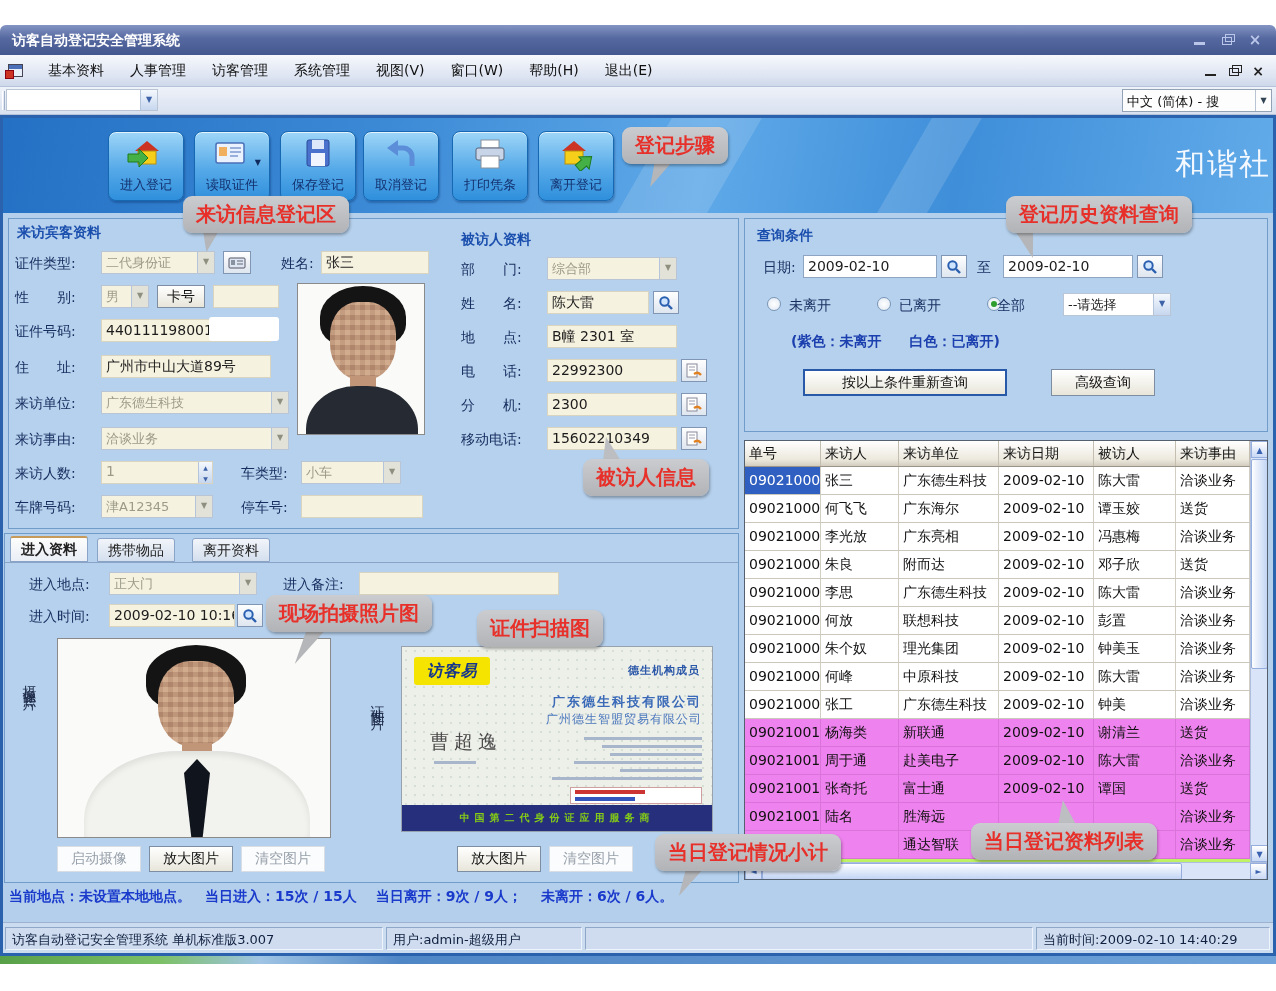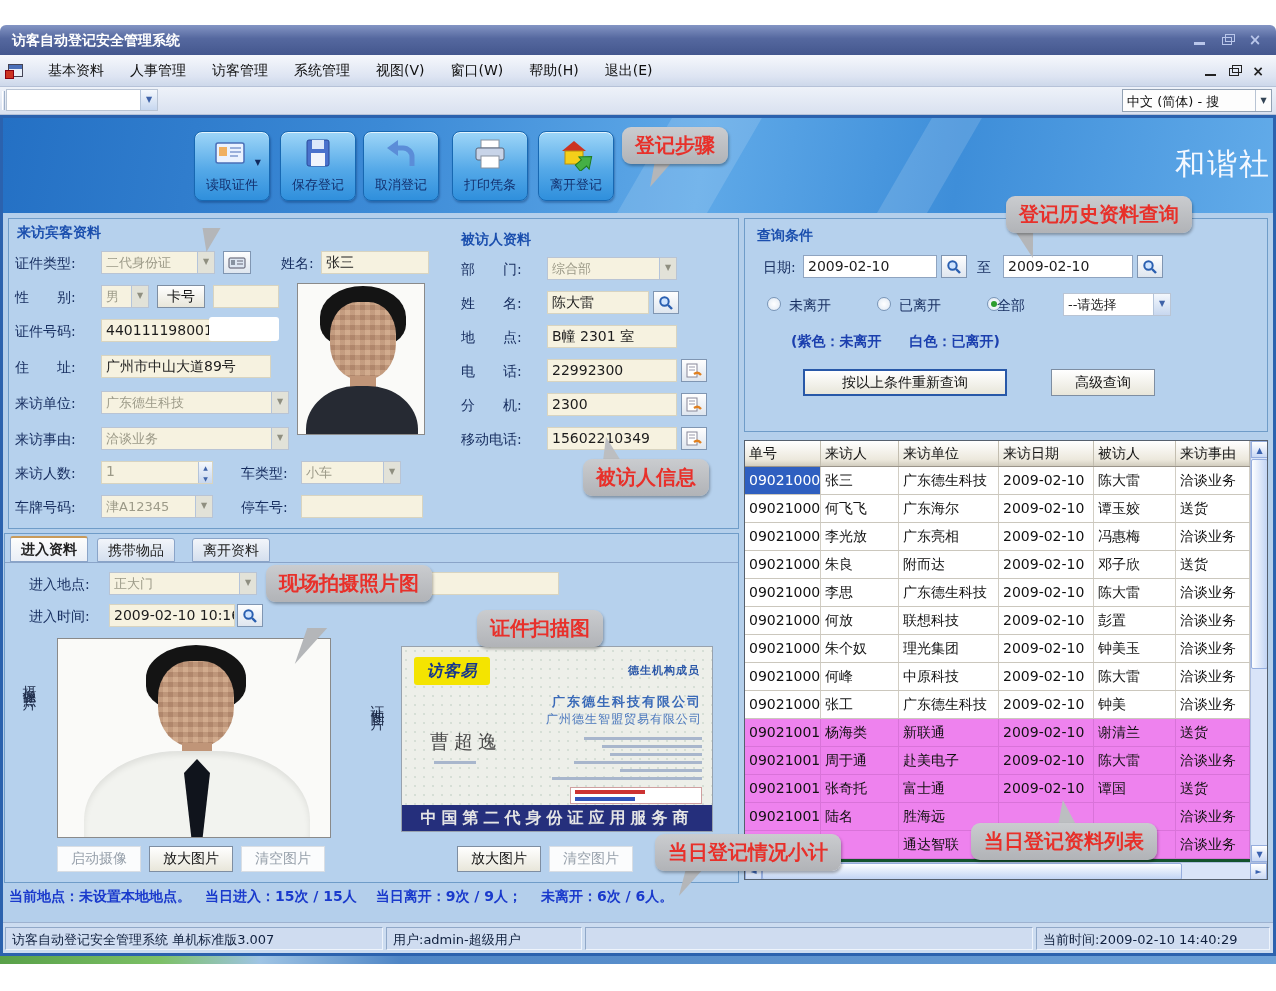--- a/index.html
+++ b/index.html
@@ -69,21 +69,21 @@
   .spin .sbx { position:absolute; right:0; top:0; bottom:0; width:14px; background:linear-gradient(#f4f8fd,#c7d7ef); border-left:1px solid #b4c4da; font-size:6px; color:#3e62a8; text-align:center; line-height:11px; }
 
   .radio { position:absolute; width:14px; height:14px; border-radius:50%; border:1px solid #7a96b8; background:radial-gradient(#ffffff,#dde7f2); }
   .radio.checked::after { content:""; position:absolute; left:3px; top:3px; width:6px; height:6px; border-radius:50%; background:#2e9e2e; }
 
   .pushbtn { position:absolute; background:linear-gradient(#ffffff,#e8e6da); border:1px solid #7e8ea2; font-size:14px; color:#111; text-align:center; cursor:pointer; }
   .pushbtn.focus { border:2px solid #2858a8; }
   .flatbtn { position:absolute; background:#fbfcfd; border:1px solid #d9dee4; font-size:14px; color:#97a0ab; text-align:center; cursor:default; }
 
   
-  .grid { position:absolute; background:#14532d; border:1px solid #55606e; overflow:hidden; }
+  .grid { position:absolute; background:#bef264; border:1px solid #55606e; overflow:hidden; }
   .ghead { display:flex; height:26px; background:linear-gradient(#ffffff,#ece8dc 75%,#d2cdbf); border-bottom:1px solid #9a948a; }
   .hc { border-right:1px solid #c3beb0; padding:4px 4px 0; font-size:14px; color:#111; white-space:nowrap; overflow:hidden; }
   .grow { display:flex; height:28px; border-bottom:1px solid #cbc7bd; background:#fff; }
   .grow .c { border-right:1px solid #d2cec4; padding:5px 4px 0; font-size:14px; color:#111; white-space:nowrap; overflow:hidden; }
   .grow.present { background:#ee82ee; }
   .grow.present .c { border-right-color:#d973d9; }
   .grow.present { border-bottom-color:#d973d9; }
   .c.selected { background:#2f5fc0; color:#fff; }
   .w0{width:76px}.w1{width:78px}.w2{width:100px}.w3{width:95px}.w4{width:82px}.w5{flex:1}
   .sbv { position:absolute; right:0; top:0; width:17px; bottom:17px; background:#d9e4f8; border-left:1px solid #aebedf; }
@@ -118,22 +118,22 @@
     background-size:9px 9px; }
   .bc-logo { position:absolute; left:12px; top:10px; width:76px; height:28px; background:#f4e400; border-radius:3px;
     color:#16368c; font-weight:bold; font-style:italic; font-size:16px; text-align:center; line-height:28px; letter-spacing:1px; }
   .bc-member { position:absolute; right:12px; top:16px; font-size:11px; font-weight:bold; color:#2a57a8; letter-spacing:1px; }
   .bc-co1 { position:absolute; right:10px; top:46px; font-size:13px; font-weight:bold; color:#3a6ab8; letter-spacing:2px; }
   .bc-co2 { position:absolute; right:10px; top:64px; font-size:12px; color:#4a77bd; letter-spacing:1px; }
   .bc-name { position:absolute; left:28px; top:82px; font-size:19px; color:#4a4a4a; letter-spacing:5px; }
   .bc-bar { position:absolute; height:3px; background:#a8b6cc; }
   .bc-hot { position:absolute; right:10px; top:140px; width:132px; height:17px; background:#fff; border:1px solid #cf9f9f; }
   .bc-hot i { position:absolute; display:block; height:4px; }
-  .bc-foot { position:absolute; left:0; right:0; bottom:0; height:26px; background:#252f7c; color:#e5e5e5;
-    font-size:16px; font-weight:bold; letter-spacing:5px; text-align:center; line-height:26px; }
+  .bc-foot { position:absolute; left:0; right:0; bottom:0; height:26px; background:#252f7c; color:#84cc16;
+    font-size:10px; font-weight:bold; letter-spacing:5px; text-align:center; line-height:26px; }
   .bc-wedge { position:absolute; right:-8px; bottom:0; width:34px; height:26px; background:#f0d020; transform:skewX(-28deg); }
 
   
   .callout { position:absolute; background:linear-gradient(#cacccf,#b1b3b7); border-radius:9px; color:#e8302a;
     font-size:20px; font-weight:bold; padding:5px 13px; z-index:50; white-space:nowrap;
     box-shadow:1px 2px 3px rgba(0,0,0,.3); }
   .tail { position:absolute; width:0; height:0; z-index:49; }
 
   
   .summary { position:absolute; font-size:14px; font-weight:bold; color:#1a3acc; white-space:nowrap; }
@@ -192,20 +192,28 @@
     </div>
   </div>
 
   <div class="mainframe">
 
     <div class="banner">
       <span class="streak" style="left:640px;"></span>
       <span class="streak" style="left:900px; width:50px;"></span>
       <span class="banner-text">和谐社</span>
 
+      <div class="tbtn" style="left:105px;">
+        <svg width="40" height="34" viewBox="0 0 40 34">
+          <polygon points="9,14 21,4 33,14" fill="#cc3322"></polygon>
+          <rect x="12" y="14" width="18" height="13" fill="#f5cf1a" stroke="#b89010"></rect>
+          <path d="M2 17 h11 v-5 l9 9 -9 9 v-5 H2 z" fill="#45b045" stroke="#1f7a1f"></path>
+        </svg>
+        <span class="tl">进入登记</span>
+      </div>
 
       <div class="tbtn" style="left:191px;">
         <svg width="40" height="34" viewBox="0 0 40 34">
           <rect x="4" y="6" width="28" height="20" rx="2" fill="#eaf2ff" stroke="#4a6fb8" stroke-width="1.5"></rect>
           <rect x="7" y="10" width="8" height="9" fill="#f0b060"></rect>
           <line x1="18" y1="11" x2="29" y2="11" stroke="#4a6fb8"></line>
           <line x1="18" y1="15" x2="29" y2="15" stroke="#4a6fb8"></line>
           <line x1="18" y1="19" x2="26" y2="19" stroke="#4a6fb8"></line>
         </svg>
         <span class="ddarrow">▼</span>
@@ -619,32 +627,33 @@
       <span class="spanel" style="left:2px; width:378px;">访客自动登记安全管理系统 单机标准版3.007</span>
       <span class="spanel" style="left:383px; width:196px;">用户:admin-超级用户</span>
       <span class="spanel" style="left:582px; width:448px;"></span>
       <span class="spanel" style="left:1033px; width:234px;">当前时间:2009-02-10 14:40:29</span>
     </div>
   </div>
 
   <div class="callout" style="left:622px; top:127px;">登记步骤</div>
   <div class="tail" style="left:648px; top:161px; border-left:9px solid transparent; border-right:9px solid transparent; border-top:26px solid #b4b6b9; transform:skewX(-28deg);"></div>
 
+  <div class="callout" style="left:183px; top:196px;">来访信息登记区</div>
   <div class="tail" style="left:200px; top:228px; border-left:9px solid transparent; border-right:9px solid transparent; border-top:24px solid #b4b6b9; transform:skewX(-12deg);"></div>
 
   <div class="callout" style="left:1006px; top:196px;">登记历史资料查询</div>
   <div class="tail" style="left:1018px; top:228px; border-left:10px solid transparent; border-right:10px solid transparent; border-top:30px solid #b4b6b9; transform:skewX(18deg);"></div>
 
   <div class="callout" style="left:583px; top:459px;">被访人信息</div>
   <div class="tail" style="left:600px; top:437px; border-left:9px solid transparent; border-right:9px solid transparent; border-bottom:24px solid #bcbec1; transform:skewX(14deg);"></div>
 
   <div class="callout" style="left:477px; top:610px;">证件扫描图</div>
   <div class="tail" style="left:487px; top:610px; border-left:9px solid transparent; border-right:9px solid transparent; border-top:38px solid #b4b6b9; transform:skewX(-18deg);"></div>
 
-  <div class="callout" style="left:266px; top:565px;">现场拍摄照片图</div>
+  <div class="callout" style="left:266px; top:595px;">现场拍摄照片图</div>
   <div class="tail" style="left:296px; top:628px; border-left:10px solid transparent; border-right:10px solid transparent; border-top:36px solid #b4b6b9; transform:skewX(-32deg);"></div>
 
   <div class="callout" style="left:655px; top:834px;">当日登记情况小计</div>
   <div class="tail" style="left:678px; top:868px; border-left:9px solid transparent; border-right:9px solid transparent; border-top:28px solid #b4b6b9; transform:skewX(-30deg);"></div>
 
   <div class="callout" style="left:971px; top:823px;">当日登记资料列表</div>
   <div class="tail" style="left:1056px; top:800px; border-left:9px solid transparent; border-right:9px solid transparent; border-bottom:25px solid #bcbec1; transform:skewX(10deg);"></div>
 
   <div class="tasksliver"></div>
 </div>

